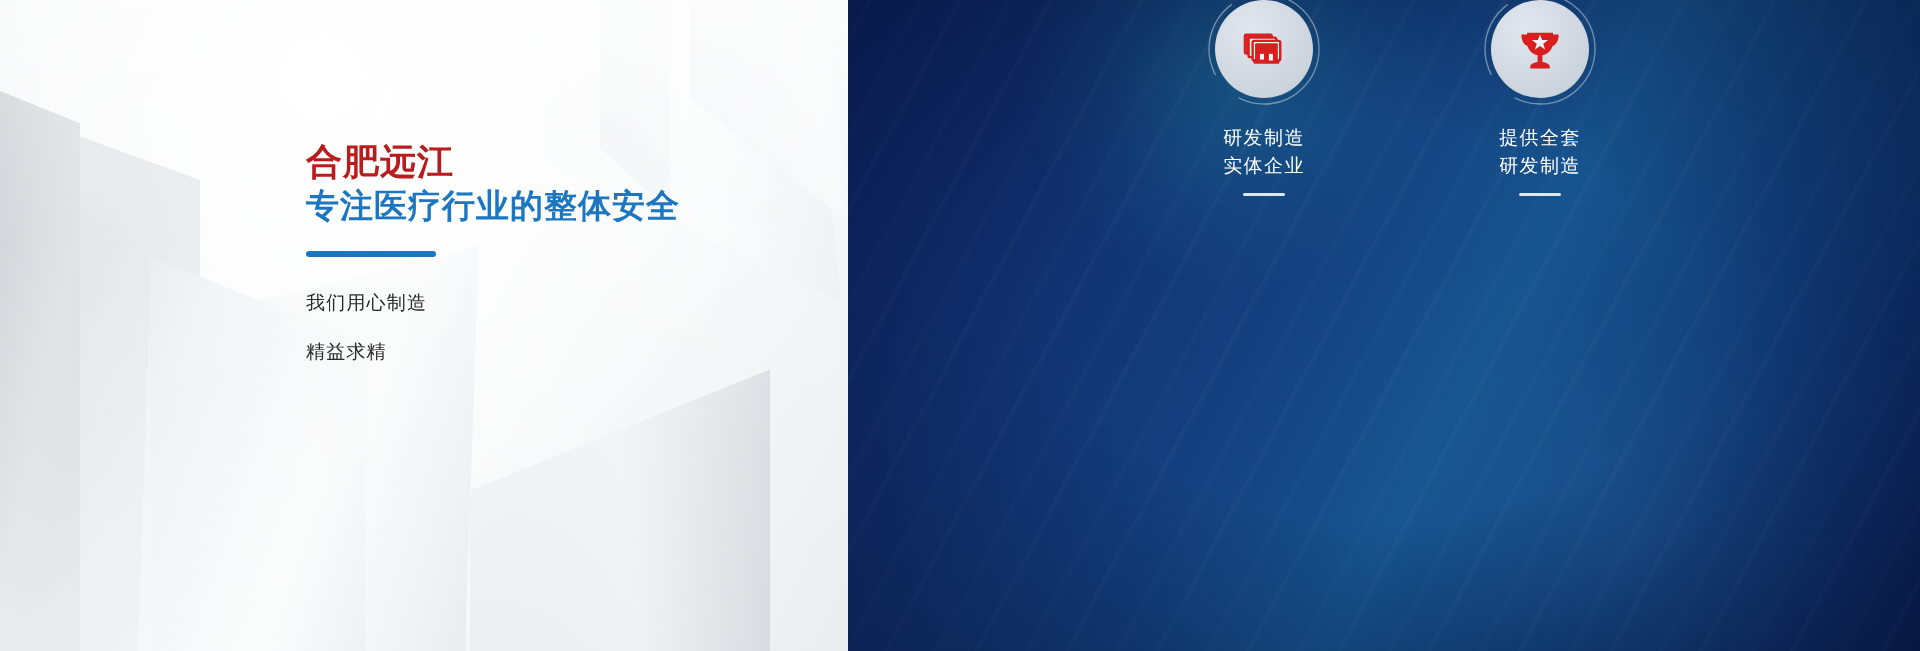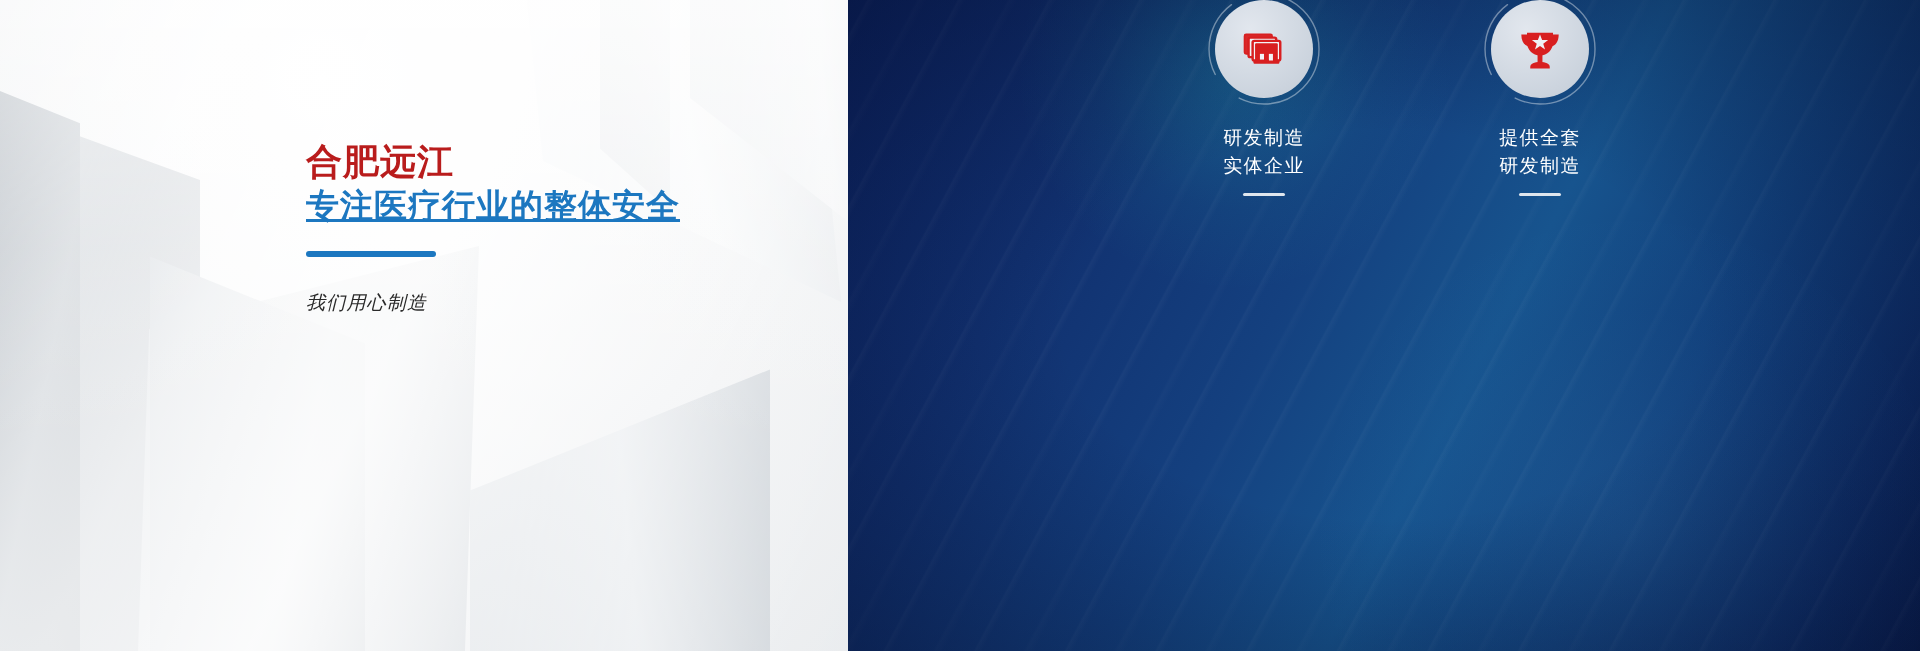--- a/index.html
+++ b/index.html
@@ -89,33 +89,32 @@
   }
   .title-cn {
     font-size:36px; font-weight:bold; color:#b91c1c;
     letter-spacing:1px; line-height:1.28;
     white-space:nowrap;
   }
   .title-sub {
     font-size:33px; font-weight:bold; color:#1c77c0;
     letter-spacing:1px; line-height:1.28;
     white-space:nowrap;
-    text-decoration:underline;
   }
   .title-en {
     margin-top:21px;
     font-size:21px; color:#222; letter-spacing:2.0px;
     font-weight:400; white-space:nowrap;
   }
   .rule {
     margin-top:24px;
     width:130px; height:6px; border-radius:3px;
     background:#1c77c0;
   }
-  .lines { margin-top:36px;font-style:italic; }
+  .lines { margin-top:36px; }
   .lines .ln {
     font-size:19px; color:#2a2a2a; letter-spacing:1.2px;
     line-height:1.0; margin-bottom:30px; white-space:nowrap;
   }
   .lines .ln:last-child { margin-bottom:0; }
 
   
   .right {
     position:relative;
     flex:1 1 auto; height:651px; overflow:hidden;
@@ -210,20 +209,21 @@
     <div class="bld b-thin-top glass"></div>
     <div class="haze"></div>
     <div class="haze2"></div>
 
     <div class="copy">
       <div class="title-cn">合肥远江</div>
       <div class="title-sub">专注医疗行业的整体安全</div>
       <div class="rule"></div>
       <div class="lines">
         <div class="ln">我们用心制造</div>
+        <div class="ln">精益求精</div>
       </div>
     </div>
   </section>
 
   <section class="right">
     <div class="glow-teal"></div>
     <div class="glow-mid"></div>
     <div class="streaks"></div>
     <div class="vig"></div>
 

